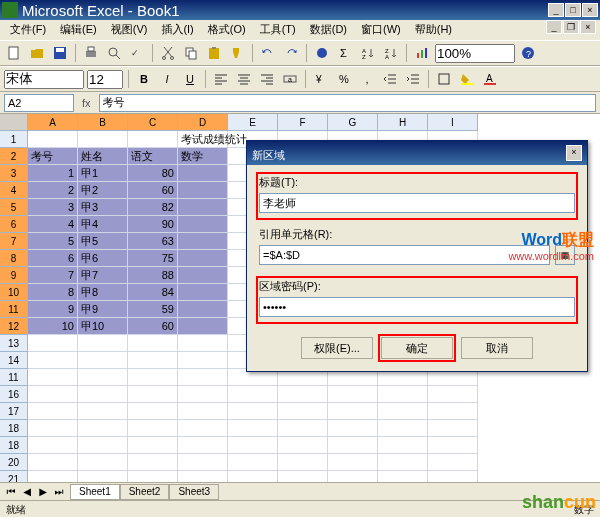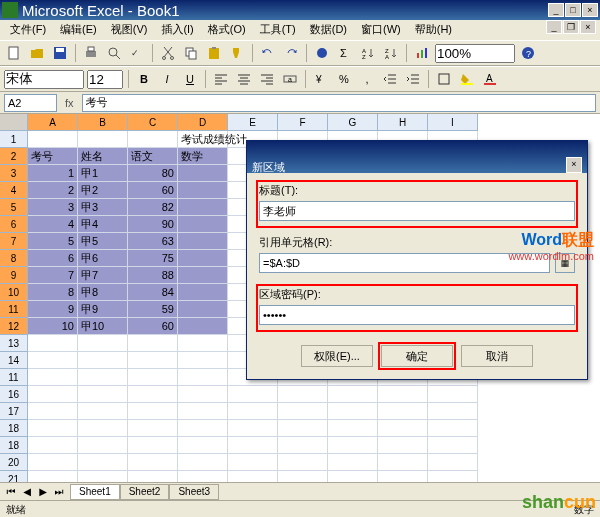--- a/index.html
+++ b/index.html
@@ -27,21 +27,21 @@
 .ch.sel{background:#ffa54f}
 .rowhdr{position:absolute;top:17px;left:0}
 .rh{width:28px;height:17px;background:#e4ecf7;border-right:1px solid #9eb6ce;border-bottom:1px solid #9eb6ce;text-align:center;line-height:17px;font-size:10px}
 .rh.sel{background:#ffa54f}
 .cells{position:absolute;top:17px;left:28px}
 .row{display:flex}
 .cell{width:50px;height:17px;border-right:1px solid #d0d7e5;border-bottom:1px solid #d0d7e5;padding:0 3px;line-height:17px;font-size:11px;text-align:left;overflow:hidden;white-space:nowrap}
 .cell.sel{background:#9999cc}
 .cell.num{text-align:right}
 .dlg{position:absolute;top:140px;left:246px;width:342px;background:#ece9d8;border:1px solid #0a246a;box-shadow:2px 2px 4px rgba(0,0,0,.4);z-index:10}
-.dlg .dt{height:24px;background:linear-gradient(#0a246a,#3a6ea5);color:#fff;padding:16px 5px;line-height:20px;display:flex}
+.dlg .dt{height:24px;background:linear-gradient(#0a246a,#3a6ea5);color:#fff;padding:4px 5px;line-height:20px;display:flex}
 .dlg .dt span{flex:1}
 .dlg .db{padding:10px 12px}
 .dlg label{display:block;margin-bottom:3px;font-size:11px}
 .dlg input[type=text],.dlg input[type=password]{width:100%;height:20px;border:1px solid #7f9db9;padding:0 3px;font-size:11px;margin-bottom:4px}
 .fld{margin-bottom:10px}
 .fld.hl{outline:2px solid red;outline-offset:1px}
 .refrow{display:flex;gap:5px}
 .refrow input{flex:1}
 .refbtn{width:20px;height:20px;border:1px solid #7f9db9;background:#ece9d8;font-size:9px}
 .dbtns{display:flex;gap:8px;justify-content:center;padding:6px 0 2px}
@@ -274,21 +274,21 @@
     </div>
   <div class="tbtn">
       <svg viewBox="0 0 14 14">
         <text x="3" y="10" font-size="10">A</text>
         <rect x="1" y="11" width="12" height="2" fill="#d33"></rect>
       </svg>
     </div>
 </div>
 
 <div class="namebox">
-  <input style="width: 53px;" value="A2">
+  <input style="width: 70px;" value="A2">
   <span style="margin:0 8px;color:#555">fx</span>
   <input style="flex: 1 1 0%;" value="考号">
 </div>
 
 <div class="sheet">
   <div class="colhdr">
     <div class="ch corner"></div>
   <div class="ch c sel">A</div>
       <div class="ch c sel">B</div>
       <div class="ch c sel">C</div>

